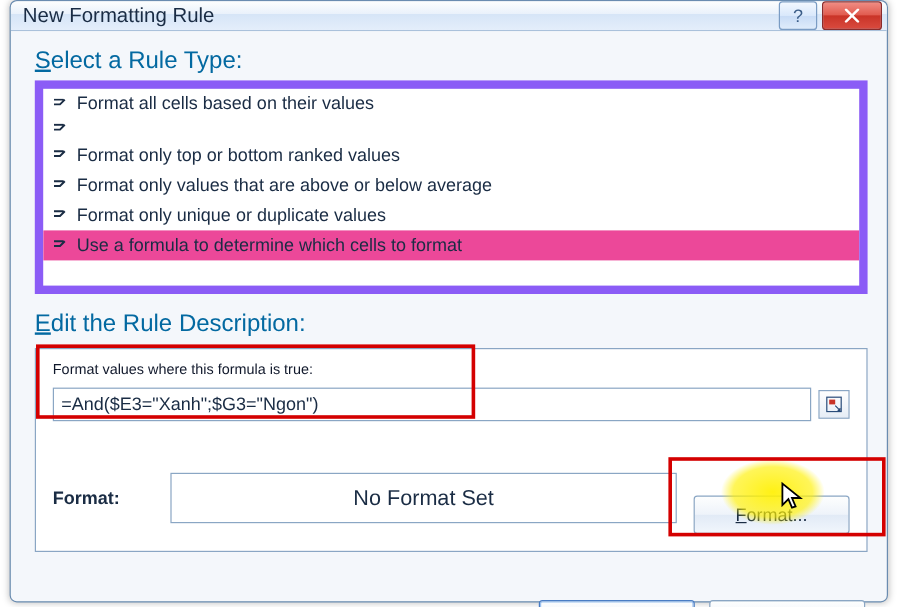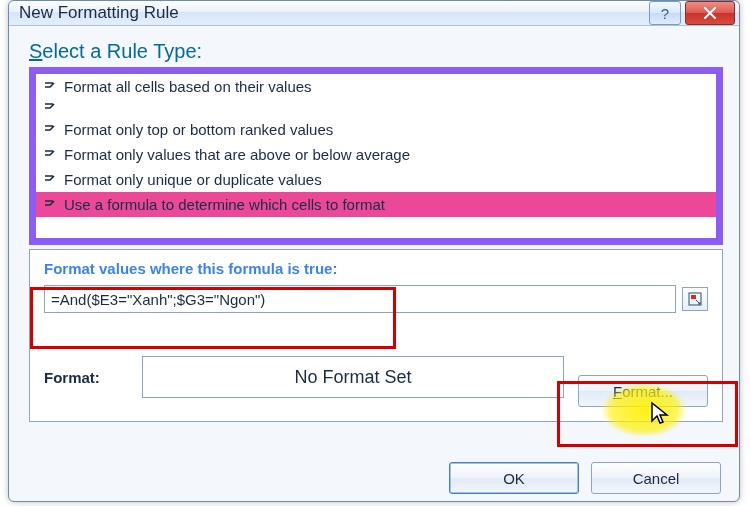--- a/index.html
+++ b/index.html
@@ -106,23 +106,23 @@
     flex-shrink: 0;
   }
   .edit-box {
     border: 1px solid #8aa6c4;
     background: #fff;
     margin-top: 4px;
     padding: 10px 14px 14px 14px;
     position: relative;
   }
   .edit-header {
-    font-size: 15px;
-    font-weight: bold;
-    color: #3b82f6;
+    font-size: 12px;
+    font-weight: normal;
+    color: #0f172a;
     margin-bottom: 8px;
   }
   .formula-row {
     display: flex;
     align-items: center;
     gap: 6px;
   }
   .formula-input {
     flex: 1;
     height: 26px;
@@ -266,20 +266,23 @@
         <span>Format only unique or duplicate values</span>
       </div>
       <div class="rule-item selected">
         <svg class="bullet-svg" viewBox="0 0 12 10">
             <path d="M1 1 H9 M1 5 H6 L10 1" stroke="#1a2c44" stroke-width="1.6" fill="none"></path>
           </svg>
         <span>Use a formula to determine which cells to format</span>
       </div>
     </div>
 
+    <div class="section-label" style="margin-top:14px">
+      <span class="ul">E</span><span>dit the Rule Description:</span>
+    </div>
 
     <div class="edit-box">
       <div class="edit-header">
         <span>F</span><span class="ul">o</span><span>rmat values where this formula is true:</span>
       </div>
 
       <div class="formula-row">
         <input class="formula-input" type="text" value="=And($E3=&quot;Xanh&quot;;$G3=&quot;Ngon&quot;)" style="">
         <div class="ref-btn">
           <svg width="14" height="14" viewBox="0 0 14 14">

